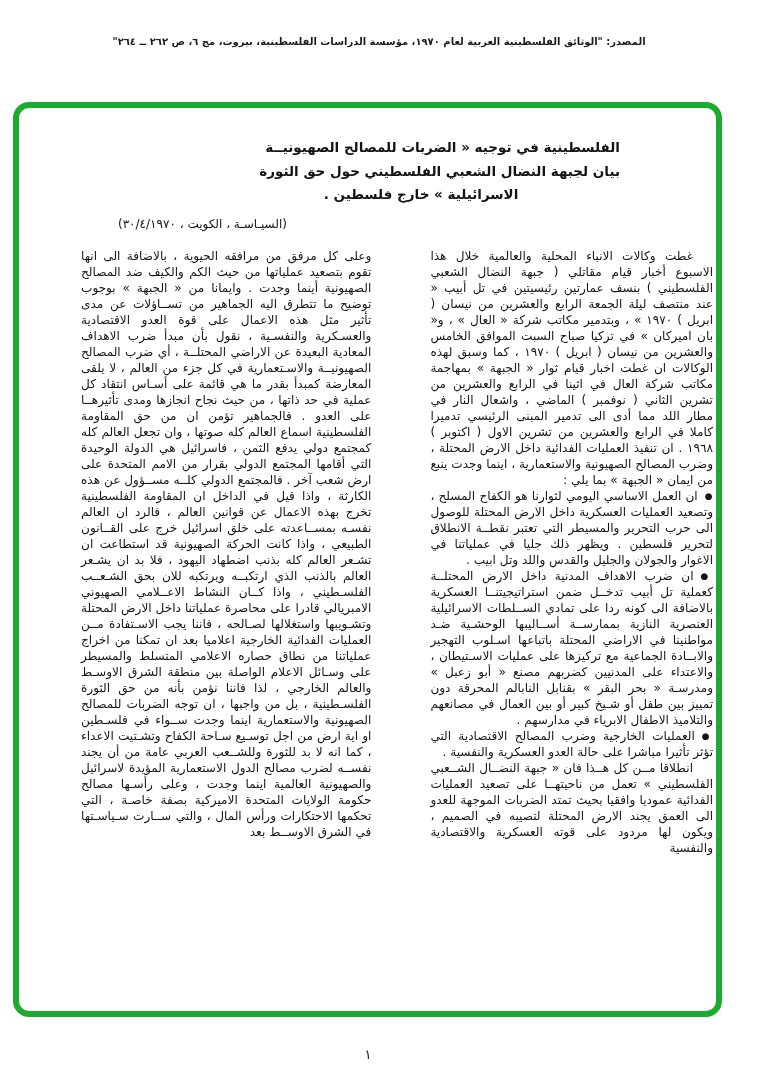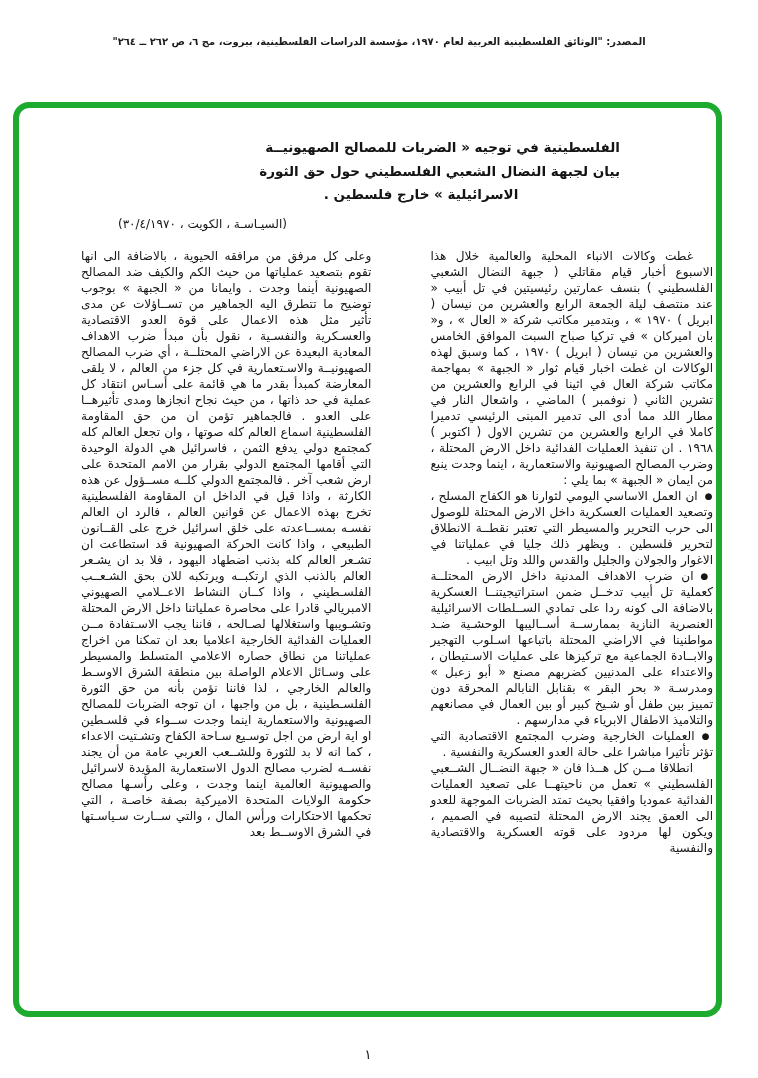--- a/index.html
+++ b/index.html
@@ -64,21 +64,21 @@
 
       <div class="col col-first">
         <p class="indent">غطت وكالات الانباء المحلية والعالمية خلال هذا الاسبوع أخبار قيام مقاتلي ( جبهة النضال الشعبي الفلسطيني ) بنسف عمارتين رئيسيتين في تل أبيب « عند منتصف ليلة الجمعة الرابع والعشرين من نيسان ( ابريل ) ١٩٧٠ » ، وبتدمير مكاتب شركة « العال » ، و« بان اميركان » في تركيا صباح السبت الموافق الخامس والعشرين من نيسان ( ابريل ) ١٩٧٠ ، كما وسبق لهذه الوكالات ان غطت اخبار قيام ثوار « الجبهة » بمهاجمة مكاتب شركة العال في اثينا في الرابع والعشرين من تشرين الثاني ( نوفمبر ) الماضي ، واشعال النار في مطار اللد مما أدى الى تدمير المبنى الرئيسي تدميرا كاملا في الرابع والعشرين من تشرين الاول ( اكتوبر ) ١٩٦٨ . ان تنفيذ العمليات الفدائية داخل الارض المحتلة ، وضرب المصالح الصهيونية والاستعمارية ، اينما وجدت ينبع من ايمان « الجبهة » بما يلي :</p>
         <p>
           <span class="dot">●</span><span>ان العمل الاساسي اليومي لثوارنا هو الكفاح المسلح ، وتصعيد العمليات العسكرية داخل الارض المحتلة للوصول الى حرب التحرير والمسيطر التي تعتبر نقطــة الانطلاق لتحرير فلسطين . ويظهر ذلك جليا في عملياتنا في الاغوار والجولان والجليل والقدس واللد وتل ابيب .</span>
         </p>
         <p>
           <span class="dot">●</span><span>ان ضرب الاهداف المدنية داخل الارض المحتلــة كعملية تل أبيب تدخــل ضمن استراتيجيتنــا العسكرية بالاضافة الى كونه ردا على تمادي الســلطات الاسرائيلية العنصرية النازية بممارســة أســاليبها الوحشـية ضـد مواطنينا في الاراضي المحتلة باتباعها اسـلوب التهجير والابــادة الجماعية مع تركيزها على عمليات الاسـتيطان ، والاعتداء على المدنيين كضربهم مصنع « أبو زعبل » ومدرسـة « بحر البقر » بقنابل النابالم المحرقة دون تمييز بين طفل أو شـيخ كبير أو بين العمال في مصانعهم والتلاميذ الاطفال الابرياء في مدارسهم .</span>
         </p>
         <p>
-          <span class="dot">●</span><span>العمليات الخارجية وضرب المجتمع الاقتصادية التي تؤثر تأثيرا مباشرا على حالة العدو العسكرية والنفسية .</span>
+          <span class="dot">●</span><span>العمليات الخارجية وضرب المصالح الاقتصادية التي تؤثر تأثيرا مباشرا على حالة العدو العسكرية والنفسية .</span>
         </p>
         <p class="indent">انطلاقا مــن كل هــذا فان « جبهة النضــال الشــعبي الفلسطيني » تعمل من ناحيتهــا على تصعيد العمليات الفدائية عموديا وافقيا بحيث تمتد الضربات الموجهة للعدو الى العمق يجند الارض المحتلة لتصيبه في الصميم ، ويكون لها مردود على قوته العسكرية والاقتصادية والنفسية</p>
       </div>
 
       <div class="col col-second">
         <p>وعلى كل مرفق من مرافقه الحيوية ، بالاضافة الى انها تقوم بتصعيد عملياتها من حيث الكم والكيف ضد المصالح الصهيونية أينما وجدت . وايمانا من « الجبهة » بوجوب توضيح ما تتطرق اليه الجماهير من تســاؤلات عن مدى تأثير مثل هذه الاعمال على قوة العدو الاقتصادية والعسـكرية والنفسـية ، نقول بأن مبدأ ضرب الاهداف المعادية البعيدة عن الاراضي المحتلــة ، أي ضرب المصالح الصهيونيــة والاسـتعمارية في كل جزء من العالم ، لا يلقى المعارضة كمبدأ بقدر ما هي قائمة على أسـاس انتقاد كل عملية في حد ذاتها ، من حيث نجاح انجازها ومدى تأثيرهــا على العدو . فالجماهير تؤمن ان من حق المقاومة الفلسطينية اسماع العالم كله صوتها ، وان تجعل العالم كله كمجتمع دولي يدفع الثمن ، فاسرائيل هي الدولة الوحيدة التي أقامها المجتمع الدولي بقرار من الامم المتحدة على ارض شعب آخر . فالمجتمع الدولي كلــه مســؤول عن هذه الكارثة ، واذا قيل في الداخل ان المقاومة الفلسطينية تخرج بهذه الاعمال عن قوانين العالم ، فالرد ان العالم نفسـه بمســاعدته على خلق اسرائيل خرج على القــانون الطبيعي ، واذا كانت الحركة الصهيونية قد استطاعت ان تشـعر العالم كله بذنب اضطهاد اليهود ، فلا بد ان يشـعر العالم بالذنب الذي ارتكبــه ويرتكبه للان بحق الشـعــب الفلسـطيني ، واذا كــان النشاط الاعــلامي الصهيوني الامبريالي قادرا على محاصرة عملياتنا داخل الارض المحتلة وتشـويبها واستغلالها لصـالحه ، فاننا يجب الاسـتفادة مــن العمليات الفدائية الخارجية اعلاميا بعد ان تمكنا من اخراج عملياتنا من نطاق حصاره الاعلامي المتسلط والمسيطر على وسـائل الاعلام الواصلة بين منطقة الشرق الاوسـط والعالم الخارجي ، لذا فاننا نؤمن بأنه من حق الثورة الفلسـطينية ، بل من واجبها ، ان توجه الضربات للمصالح الصهيونية والاستعمارية اينما وجدت ســواء في فلسـطين او اية ارض من اجل توسـيع سـاحة الكفاح وتشـتيت الاعداء ، كما انه لا بد للثورة وللشــعب العربي عامة من أن يجند نفســه لضرب مصالح الدول الاستعمارية المؤيدة لاسرائيل والصهيونية العالمية اينما وجدت ، وعلى رأسـها مصالح حكومة الولايات المتحدة الاميركية بصفة خاصـة ، التي تحكمها الاحتكارات ورأس المال ، والتي ســارت سـياسـتها في الشرق الاوســط بعد</p>
       </div>
 
     </div>
   </div>

